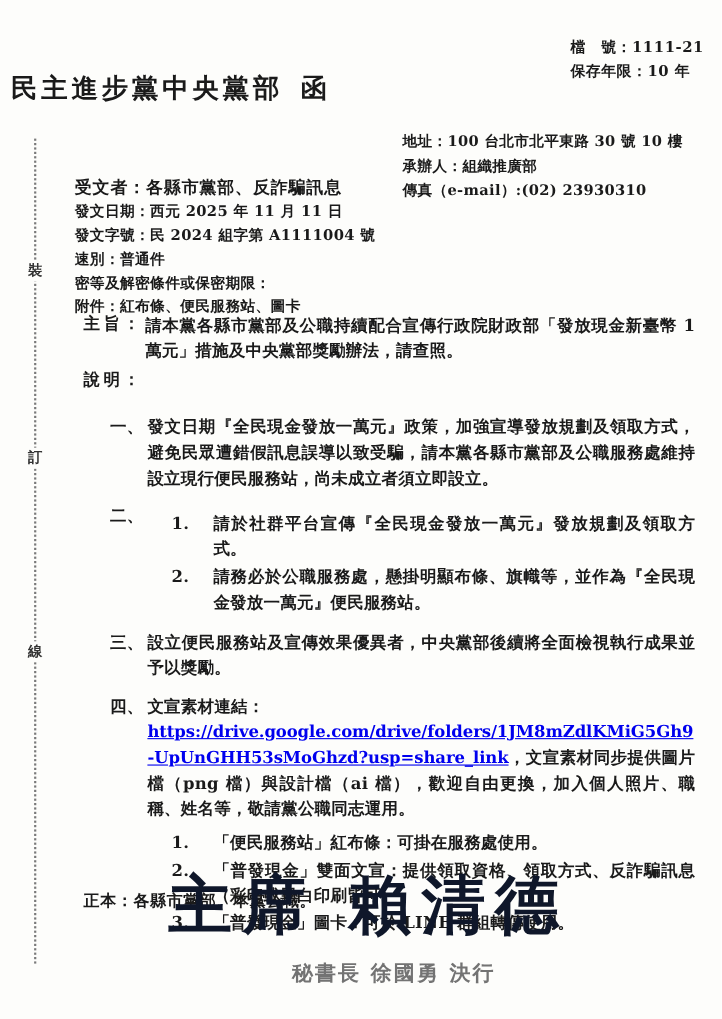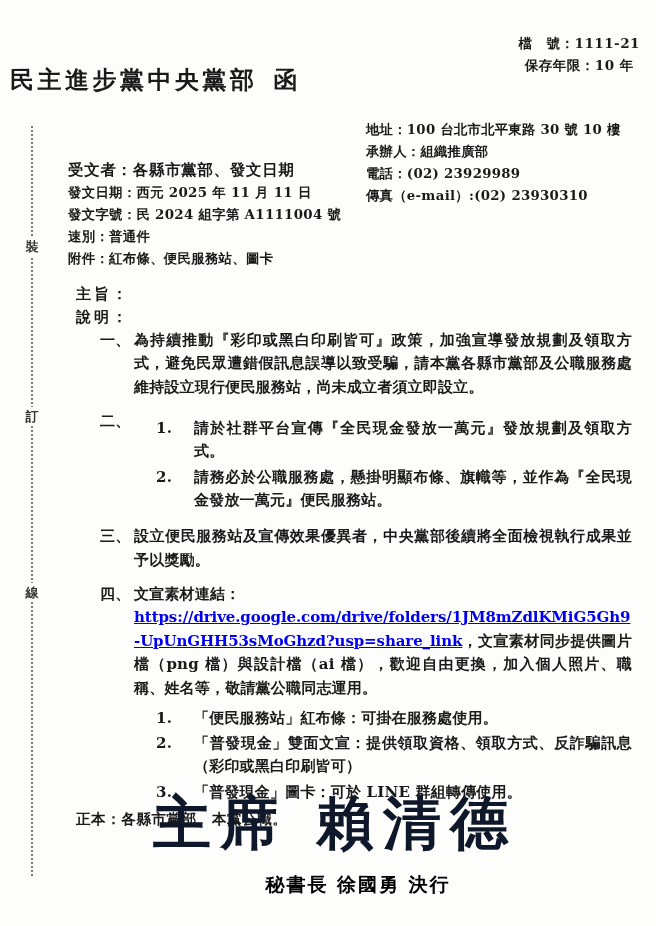--- a/index.html
+++ b/index.html
@@ -44,21 +44,21 @@
   }
   .bind-zhuang { top: 237px; }
   .bind-ding   { top: 407px; }
   .bind-xian   { top: 583px; }
 
   
   .archive {
     position: absolute;
     right: 16px;
     top: 33px;
-    text-align: center;
+    text-align: left;
     font-size: 13.5px;
     line-height: 1.62;
     letter-spacing: 0.5px;
     font-weight: 600;
   }
 
   
   .title {
     position: absolute;
     left: 0;
@@ -120,21 +120,21 @@
   }
   .sect-body {
     flex: 1 1 auto;
     line-height: 1.56;
     text-align: justify;
   }
   .subject-row { }
   .desc-head {
     font-weight: 700;
     letter-spacing: 3px;
-    margin-bottom: 2px;
+    margin-bottom: 22px;
   }
 
   .num-list { margin: 0; padding: 0; list-style: none; }
   .num-item {
     display: flex;
     margin-left: 24px;
     margin-bottom: 11px;
   }
   .num-marker {
     flex: 0 0 34px;
@@ -197,21 +197,21 @@
   }
   .secretary {
     position: absolute;
     left: 0;
     right: 0;
     top: 872px;
     text-align: center;
     font-size: 19px;
     font-weight: 700;
     letter-spacing: 2px;
-    color: #000000;
+    color: #737373;
     padding-left: 60px;
   }
 </style>
 </head>
 <body>
 
 <div id="doc">
 
   <div class="bind-line"></div>
   <div class="bind-char bind-zhuang">裝</div>
@@ -227,45 +227,46 @@
     </div>
   </div>
 
   <div class="title">
     <span>民主進步黨中央黨部</span><span class="fn">函</span>
   </div>
 
   <div class="contact">
     <div>地址：100 台北市北平東路 30 號 10 樓</div>
     <div>承辦人：組織推廣部</div>
-    <div>電話：(02) 23929989</div>
     <div>傳真（e-mail）:(02) 23930310</div>
   </div>
 
   <div class="meta">
-    <div class="first">受文者：各縣市黨部、發文日期</div>
+    <div class="first">受文者：各縣市黨部、反詐騙訊息</div>
     <div>發文日期：西元 2025 年 11 月 11 日</div>
     <div>發文字號：民 2024 組字第 A1111004 號</div>
     <div>速別：普通件</div>
+    <div>密等及解密條件或保密期限：</div>
     <div>附件：紅布條、便民服務站、圖卡</div>
   </div>
 
   <div class="body-wrap">
 
     <div class="sect subject-row">
       <div class="sect-label">主旨：</div>
+      <div class="sect-body">請本黨各縣市黨部及公職持續配合宣傳行政院財政部「發放現金新臺幣 1 萬元」措施及中央黨部獎勵辦法，請查照。</div>
     </div>
 
     <div class="desc-head">說明：</div>
 
     <ul class="num-list">
 
       <li class="num-item">
         <div class="num-marker">一、</div>
-        <div class="num-text">為持續推動『彩印或黑白印刷皆可』政策，加強宣導發放規劃及領取方式，避免民眾遭錯假訊息誤導以致受騙，請本黨各縣市黨部及公職服務處維持設立現行便民服務站，尚未成立者須立即設立。</div>
+        <div class="num-text">發文日期『全民現金發放一萬元』政策，加強宣導發放規劃及領取方式，避免民眾遭錯假訊息誤導以致受騙，請本黨各縣市黨部及公職服務處維持設立現行便民服務站，尚未成立者須立即設立。</div>
       </li>
 
       <li class="num-item">
         <div class="num-marker">二、</div>
         <div class="num-text">
           <ul class="sub-list">
             <li class="sub-item">
               <div class="sub-marker">1.</div>
               <div class="sub-text">請於社群平台宣傳『全民現金發放一萬元』發放規劃及領取方式。</div>
             </li>

